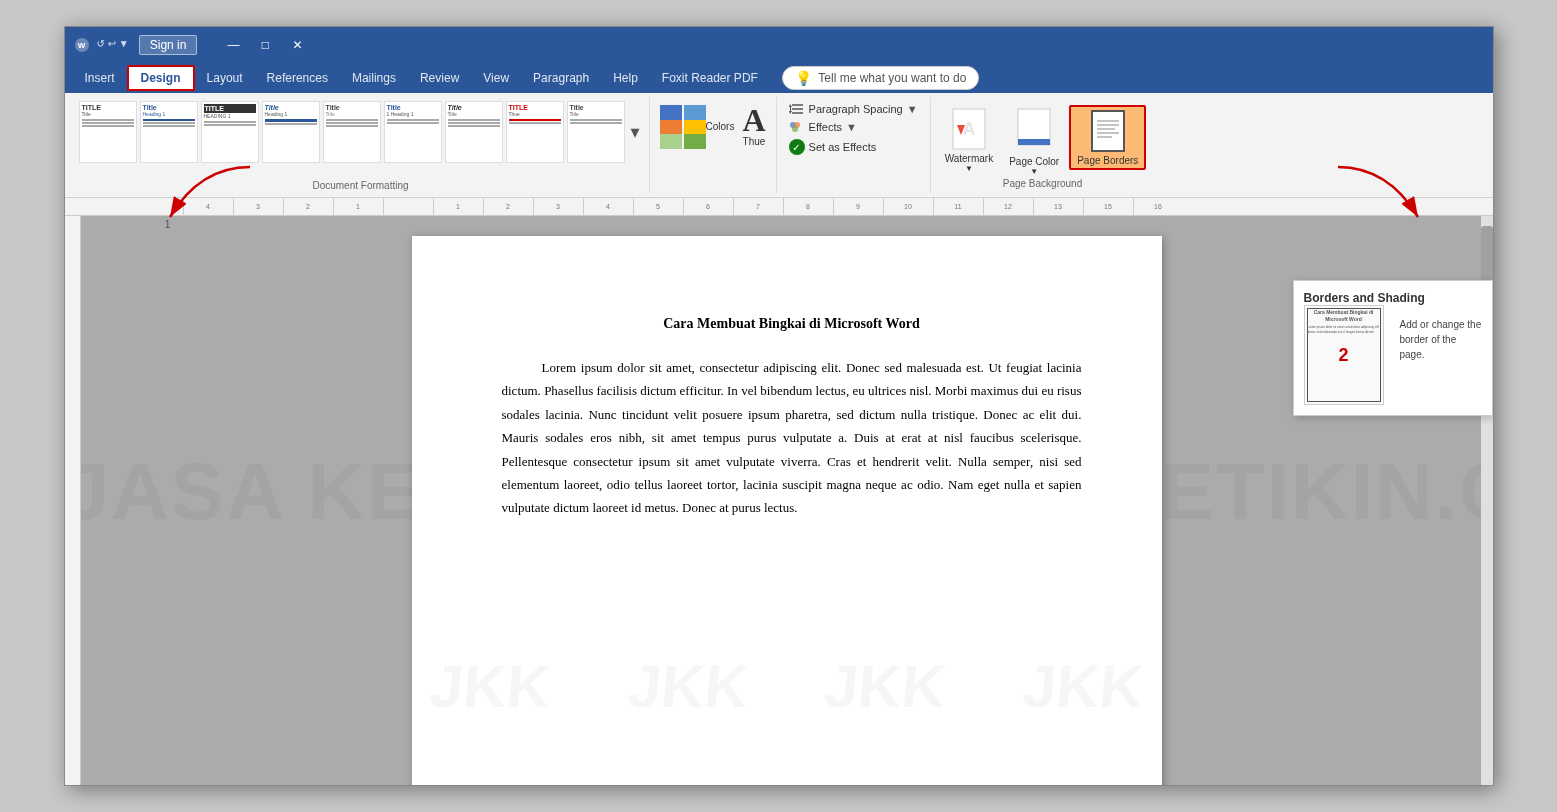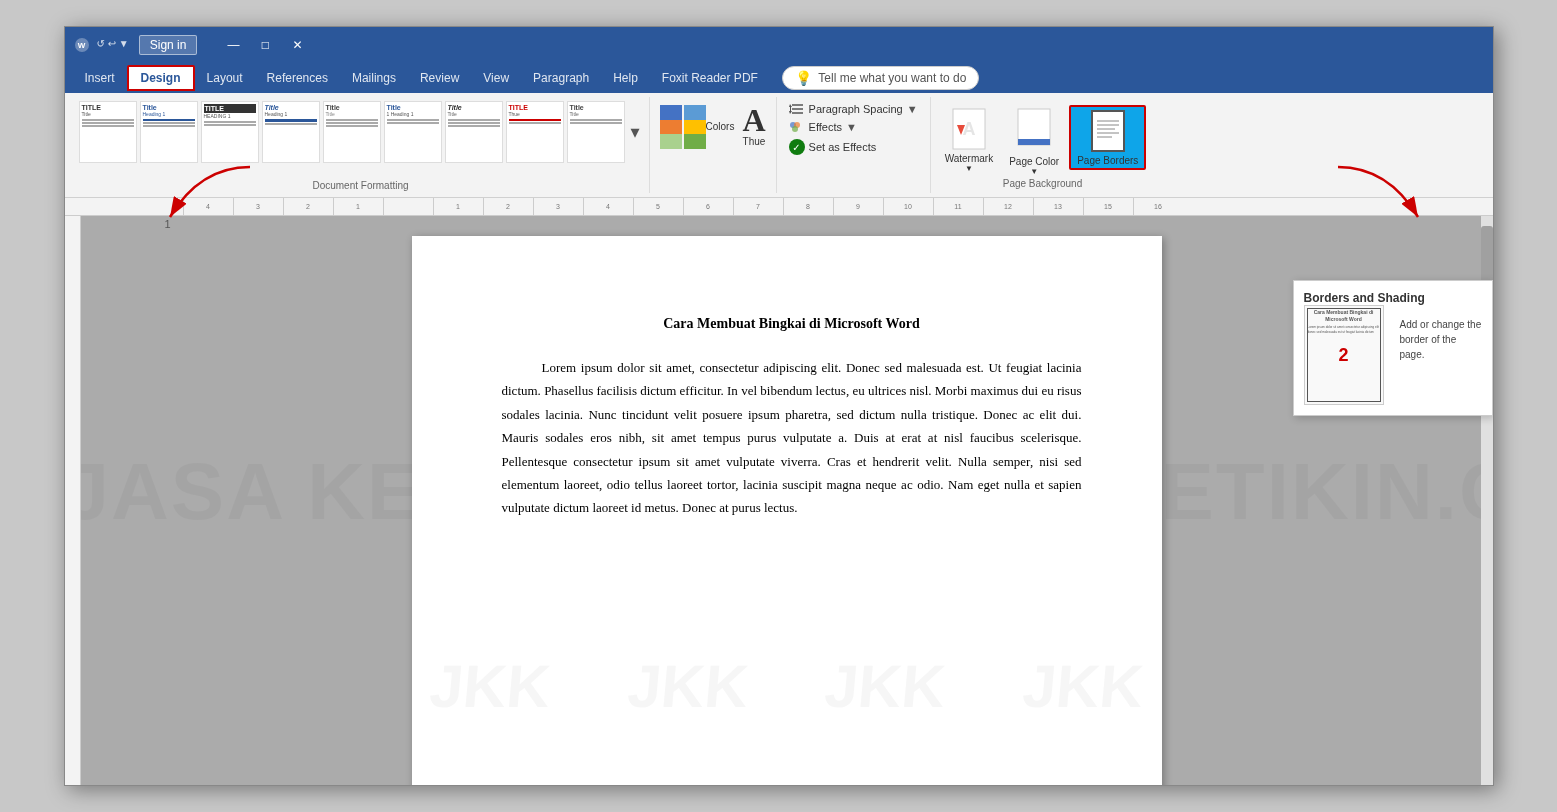--- a/index.html
+++ b/index.html
@@ -199,21 +199,21 @@
       flex-direction: column;
       align-items: center;
       cursor: pointer;
       padding: 2px 6px;
       border-radius: 2px;
       font-size: 10px;
       color: #333;
     }
     .pg-btn.highlighted {
       border: 2px solid #c00;
-      background: #0ea5e9;
+      background: #fdba74;
     }
     
     .para-section {
       display: flex;
       flex-direction: column;
       padding: 4px 8px;
       border-right: 1px solid #ddd;
       justify-content: flex-start;
       gap: 2px;
     }

